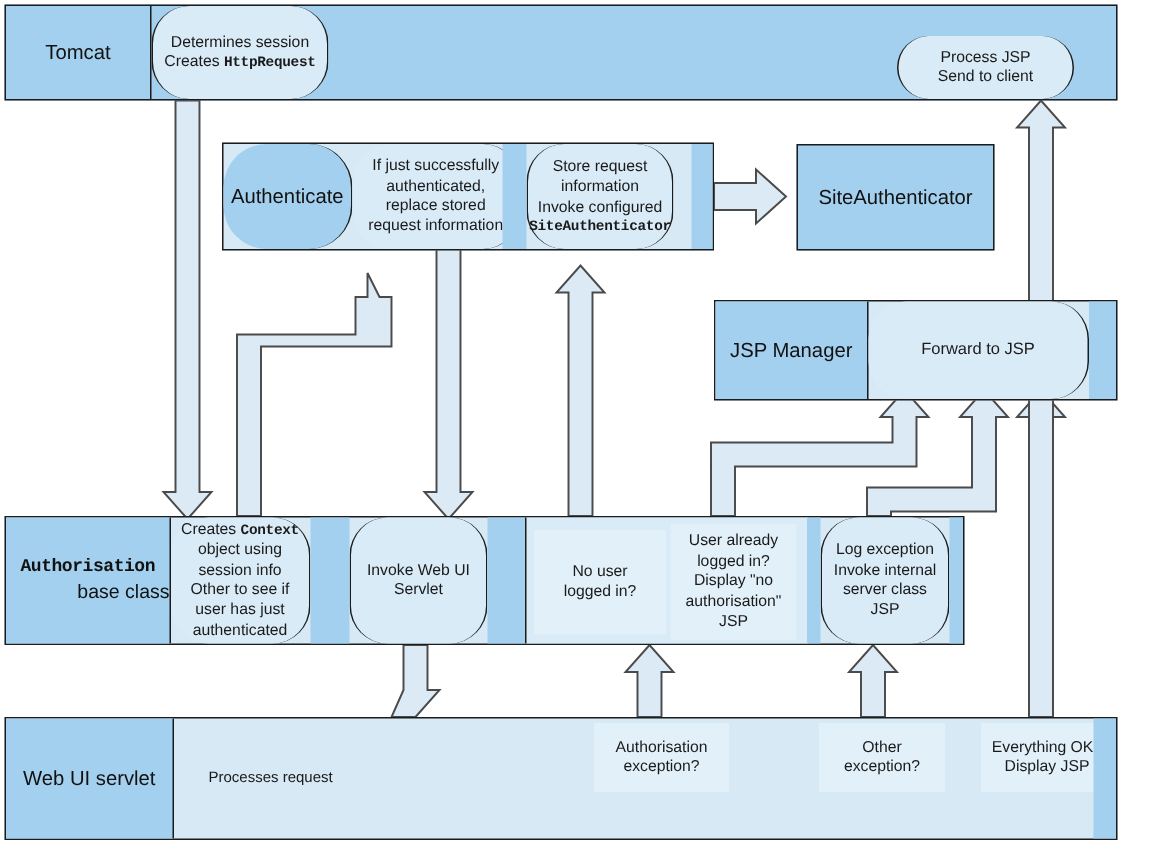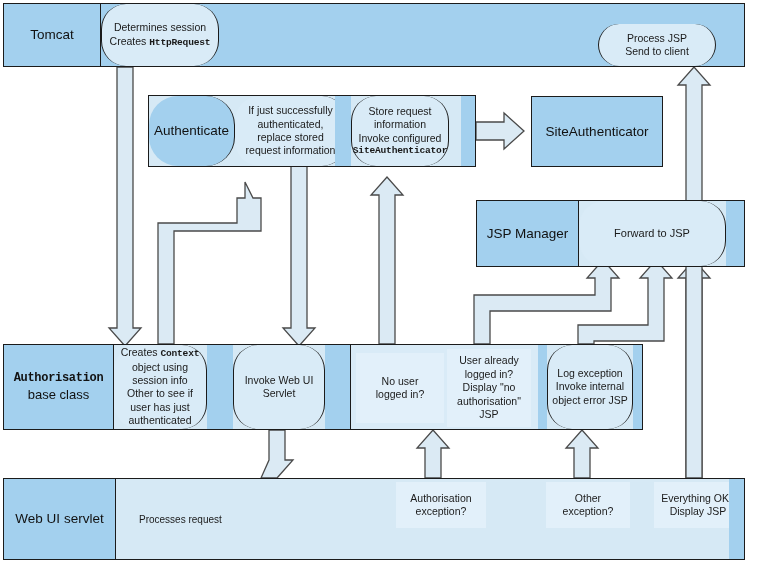--- a/index.html
+++ b/index.html
@@ -190,21 +190,21 @@
     <div class="step full" style="left:102px; width:147px; border-right:1.6px solid #1b1b1b; font-size:11px;">
       <span>Forward to JSP</span>
     </div>
     <div class="fill-dark" style="left:249px; right:0;"></div>
   </div>
 
   <div class="band" style="left:3px; top:344px; width:640px; height:86px;">
     <div class="lane-head left0" style="width:110px; display:block; padding:0 6px; line-height:1.3;">
       <div style="position:absolute; top:50%; left:0; right:0; transform:translateY(-50%); text-align:center;">
         <div class="mono-lg">Authorisation</div>
-        <div style="font-size:13px;">base class</div>
+        <div style="font-size:13px;text-align:right;">base class</div>
       </div>
     </div>
     <div class="step full" style="left:110px; width:93px; border-right:1.6px solid #1b1b1b;">
       <div>
         <div><span>Creates </span><span class="mono">Context</span></div>
         <div>object using</div>
         <div>session info</div>
         <div>Other to see if</div>
         <div>user has just</div>
         <div>authenticated</div>
@@ -233,21 +233,21 @@
         <div>Display "no</div>
         <div>authorisation"</div>
         <div>JSP</div>
       </div>
     </div>
     <div class="fill-dark" style="left:534px; width:9px;"></div>
     <div class="step full" style="left:543px; width:86px; border-left:1.6px solid #1b1b1b; border-right:1.6px solid #1b1b1b;">
       <div>
         <div>Log exception</div>
         <div>Invoke internal</div>
-        <div>object error JSP</div>
+        <div>server class JSP</div>
       </div>
     </div>
     <div class="fill-dark" style="left:629px; right:0;"></div>
   </div>
 
   <div class="band" style="left:3px; top:478px; width:742px; height:82px;">
     <div class="lane-head left0" style="width:112px;">
       <span>Web UI servlet</span>
     </div>
     <div style="position:absolute; left:135px; top:50%; transform:translateY(-50%); font-size:10px; color:#1a1a1a;">

